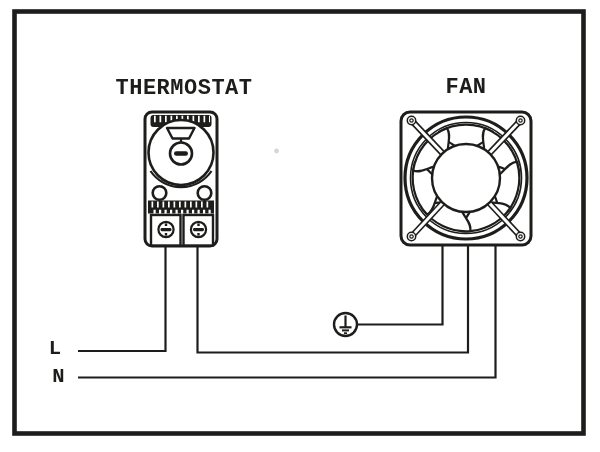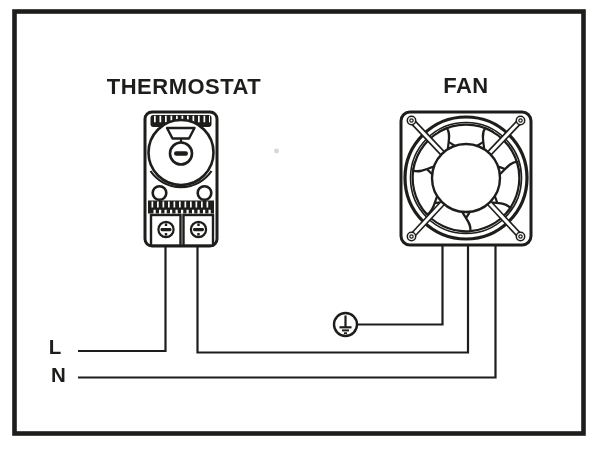--- a/index.html
+++ b/index.html
@@ -1,19 +1,19 @@
 <!DOCTYPE html>
 <html style="--ink: #1d1d1b; --paper: #ffffff;"><head>
 <meta charset="utf-8">
 <style>
   :root{ --ink:#1d1d1b; --paper:#ffffff; }
   html,body{ margin:0; padding:0; background:#fff; }
   .stage{
     position:relative; width:600px; height:452px; background:var(--paper);
-    font-family:Liberation Sans, sans-serif; overflow:hidden;
+    font-family:Liberation Mono, monospace; overflow:hidden;
   }
   svg{ display:block; }
   .s  { stroke:var(--ink); fill:none; }
   .sf { stroke:var(--ink); fill:var(--paper); }
   .f  { fill:var(--ink); stroke:none; }
   .w  { stroke:#fff; fill:none; }
   .lbl{ fill:var(--ink); font-weight:bold; font-size:22px; letter-spacing:.5px; }
   .lbl-small{ fill:var(--ink); font-weight:bold; font-size:20.5px; }
 </style>
 </head>

